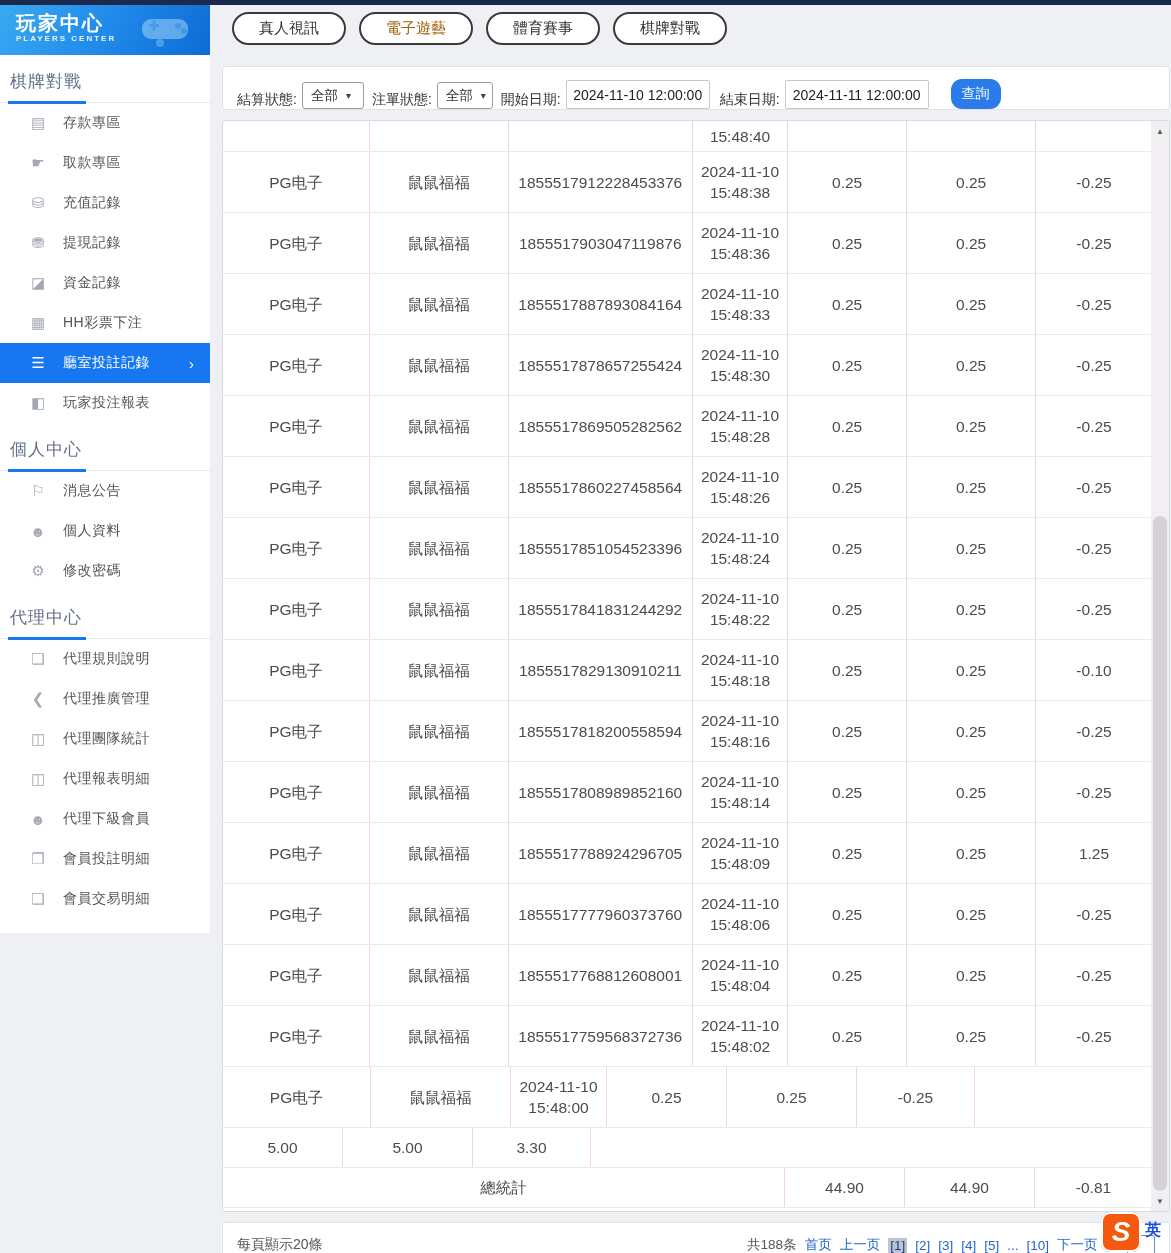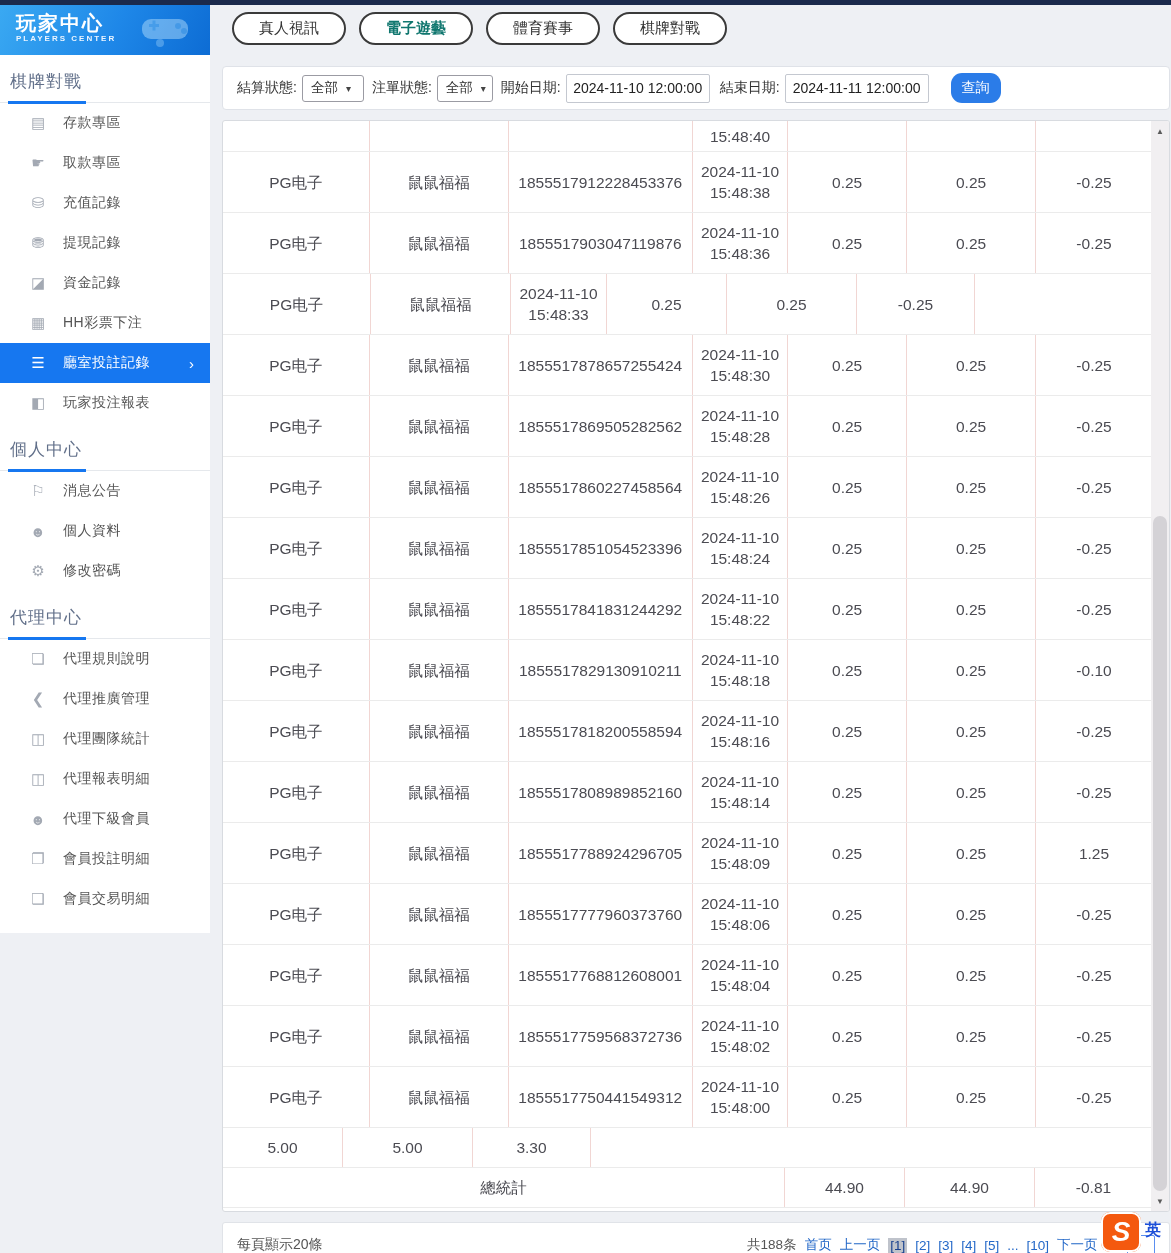--- a/index.html
+++ b/index.html
@@ -25,25 +25,25 @@
   .side-item .icn { width:20px; margin-left:28px; text-align:center; color:#a3a9b3; font-size:15px; }
   .side-item .lbl { margin-left:15px; font-size:14px; color:#555; letter-spacing:.5px; }
   .side-item.active { background:#1677f0; }
   .side-item.active .icn, .side-item.active .lbl { color:#fff; }
   .side-item .arrow { position:absolute; right:16px; color:#fff; font-size:15px; }
 
   
   .tabs-row { position:absolute; left:232px; top:12px; display:flex; gap:13px; }
   .tab-pill { height:33px; padding:0 25px; border:2px solid #3a3a3a; border-radius:17px;
               background:#fff; font-size:15px; color:#333; display:flex; align-items:center; cursor:pointer; }
-  .tab-pill.active { color:#0f766e; font-weight:bold; }
+  .tab-pill.active { color:#a16207; font-weight:normal; }
 
   
   .filter-box { position:absolute; left:222px; top:66px; width:948px; height:44px; background:#fff;
-                border:1px solid #dfe2e8; border-radius:4px; display:flex; align-items:center;
+                border:1px solid #dfe2e8; border-radius:4px; display:flex; align-items:flex-end;
                 padding-left:14px; font-size:14px; color:#333; }
   .flabel { margin-right:5px; white-space:nowrap; }
   .sel { border:1px solid #9b9ba3; border-radius:3px; height:27px; display:flex; align-items:center;
          padding:0 6px 0 8px; font-size:13.5px; background:#fff; margin-right:8px; cursor:pointer; }
   .sel .arr { margin-left:8px; font-size:10px; color:#444; }
   .inp { border:1px solid #c4c8d0; border-radius:2px; height:29px; width:144px; text-align:center;
          font-size:14px; color:#222; font-family:"Liberation Sans",sans-serif; margin-right:10px; }
   .btn-search { background:#2b7ce8; color:#fff; border:none; border-radius:11px; width:50px; height:30px;
                 font-size:14px; margin-left:12px; cursor:pointer; font-family:"Liberation Sans",sans-serif; }
 
@@ -252,20 +252,21 @@
           <div>2024-11-10</div>
           <div>15:48:36</div>
         </div>
         <div class="tcell c5">0.25</div>
         <div class="tcell c6">0.25</div>
         <div class="tcell c7">-0.25</div>
       </div>
       <div class="trow data">
         <div class="tcell c1">PG电子</div>
         <div class="tcell c2">鼠鼠福福</div>
+        <div class="tcell c3">1855517887893084164</div>
         <div class="tcell c4">
           <div>2024-11-10</div>
           <div>15:48:33</div>
         </div>
         <div class="tcell c5">0.25</div>
         <div class="tcell c6">0.25</div>
         <div class="tcell c7">-0.25</div>
       </div>
       <div class="trow data">
         <div class="tcell c1">PG电子</div>
@@ -407,21 +408,20 @@
           <div>2024-11-10</div>
           <div>15:48:02</div>
         </div>
         <div class="tcell c5">0.25</div>
         <div class="tcell c6">0.25</div>
         <div class="tcell c7">-0.25</div>
       </div>
       <div class="trow data">
         <div class="tcell c1">PG电子</div>
         <div class="tcell c2">鼠鼠福福</div>
-        <div class="tcell c3">1855517750441549312</div>
         <div class="tcell c4">
           <div>2024-11-10</div>
           <div>15:48:00</div>
         </div>
         <div class="tcell c5">0.25</div>
         <div class="tcell c6">0.25</div>
         <div class="tcell c7">-0.25</div>
       </div>
       <div class="trow summary">
         <div class="tcell c5">5.00</div>

